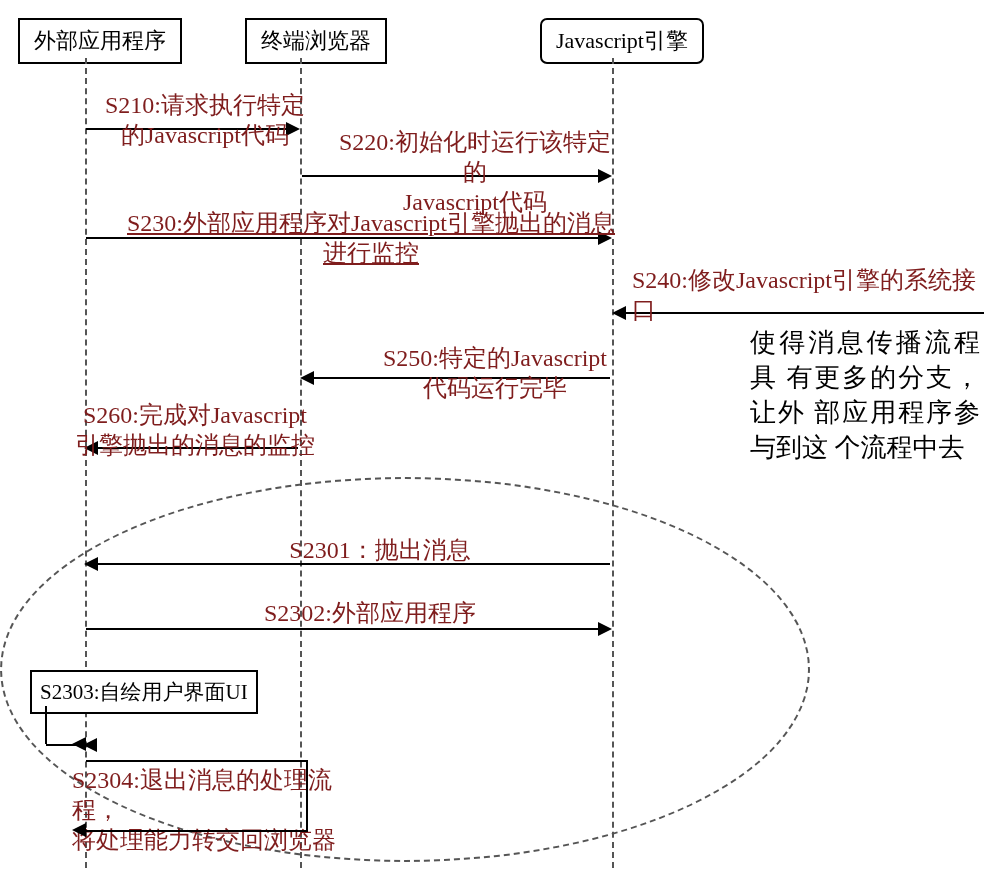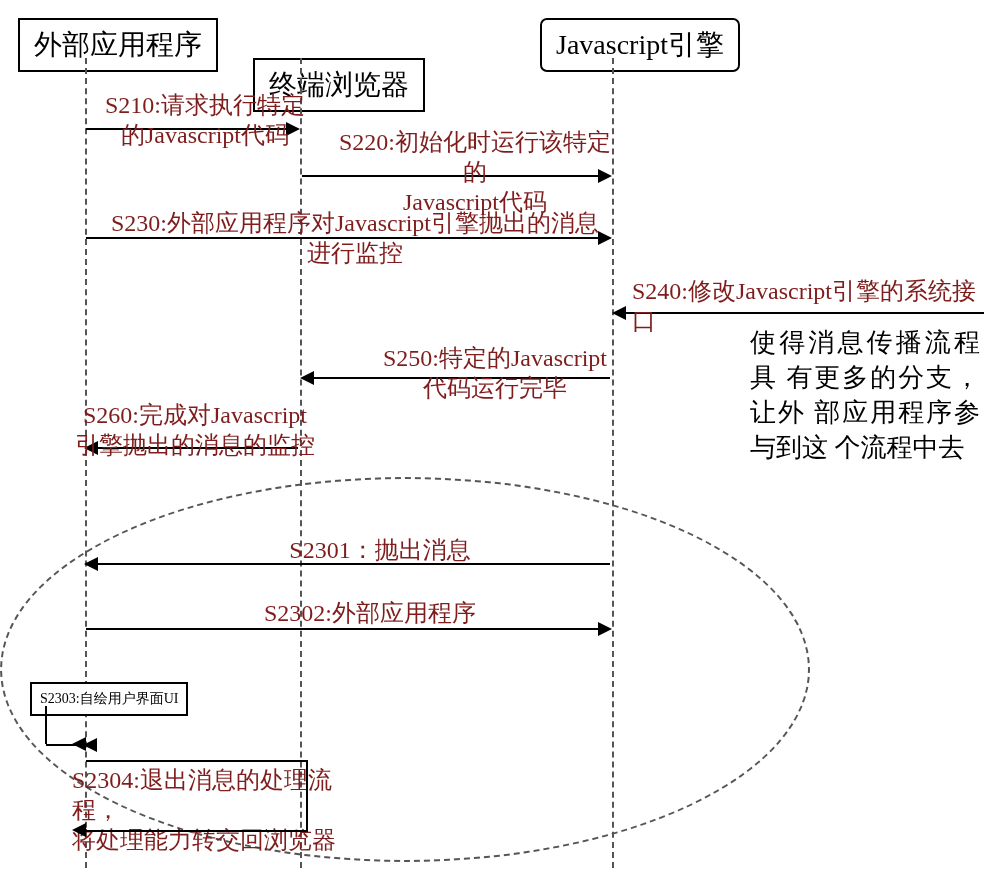--- a/index.html
+++ b/index.html
@@ -12,21 +12,21 @@
     height: 894px;
     position: relative;
     overflow: hidden;
   }
   .participant-box {
     position: absolute;
     top: 18px;
     border: 2px solid #000;
     background: #fff;
     padding: 6px 14px;
-    font-size: 28px;
+    font-size: 22px;
     text-align: center;
   }
   .lifeline {
     position: absolute;
     top: 58px;
     width: 0;
     height: 810px;
     border-left: 2px dashed #555;
   }
   .arrow {
@@ -55,23 +55,22 @@
     font-size: 24px;
     line-height: 1.25;
     color: #7f1d1d;
     text-align: center;
     white-space: pre-line;
   }
   .self-box {
     position: absolute;
     border: 2px solid #000;
     background: #fff;
-    font-size: 14px;
+    font-size: 21px;
     padding: 6px 8px;
-    margin-top: 12px;
   }
   .self-arrow-down {
     position: absolute;
     width: 0; border-left: 2px solid #000;
   }
   .ellipse {
     position: absolute;
     border: 2px dashed #555;
     border-radius: 50%;
   }
@@ -79,40 +78,40 @@
     position: absolute;
     font-size: 26px;
     line-height: 1.35;
     text-align: justify;
   }
 </style>
 </head>
 <body>
 
 <div class="participant-box" style="left:18px;">外部应用程序</div>
-<div class="participant-box" style="left:253px;margin-top:40px;">终端浏览器</div>
+<div class="participant-box" style="left:245px;">终端浏览器</div>
 <div class="participant-box" style="left:540px;border-radius:7px;">Javascript引擎</div>
 
 <div class="lifeline" style="left:85px;"></div>
 <div class="lifeline" style="left:300px;"></div>
 <div class="lifeline" style="left:612px;"></div>
 
 <div class="arrow right" style="left:86px; top:128px; width:212px;"></div>
 <div class="label" style="left:95px; top:90px; width:220px;">S210:请求执行特定
 的Javascript代码</div>
 
 <div class="arrow right" style="left:302px; top:175px; width:308px;"></div>
 <div class="label" style="left:330px; top:127px; width:290px;">S220:初始化时运行该特定的
 Javascript代码</div>
 
 <div class="arrow right" style="left:86px; top:237px; width:524px;"></div>
-<div class="label" style="left:100px; top:208px; width:510px;">S230:外部应用程序对Javascript引擎抛出的消息进行监控</div>
+<div class="label" style="left:116px; top:208px; width:510px;text-decoration:underline;">S230:外部应用程序对Javascript引擎抛出的消息进行监控</div>
 
 <div class="arrow left" style="left:614px; top:312px; width:370px;"></div>
-<div class="label" style="left:632px; top:276px; width:360px; text-align:left;">S240:修改Javascript引擎的系统接口</div>
+<div class="label" style="left:632px; top:265px; width:360px; text-align:left;">S240:修改Javascript引擎的系统接口</div>
 <div class="note" style="left:750px; top:325px; width:230px;">使得消息传播流程具
 有更多的分支，让外
 部应用程序参与到这
 个流程中去</div>
 
 <div class="arrow left" style="left:302px; top:377px; width:308px;"></div>
 <div class="label" style="left:370px; top:343px; width:250px;">S250:特定的Javascript
 代码运行完毕</div>
 
 <div class="arrow left" style="left:86px; top:447px; width:212px;"></div>

